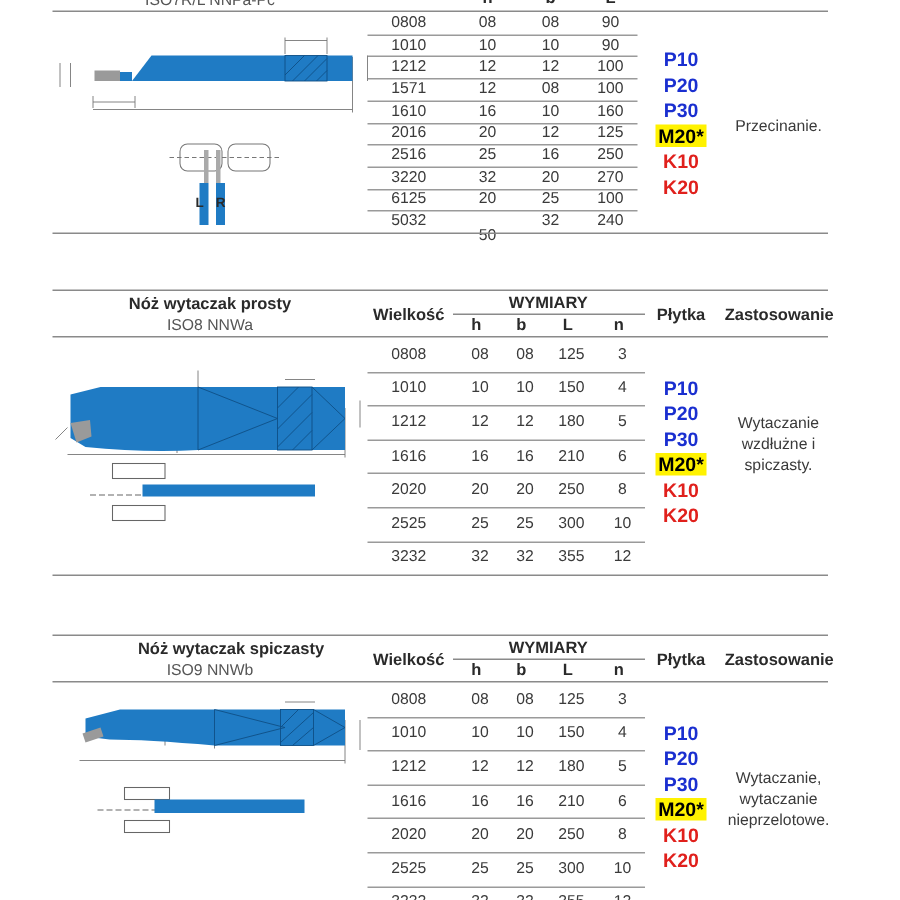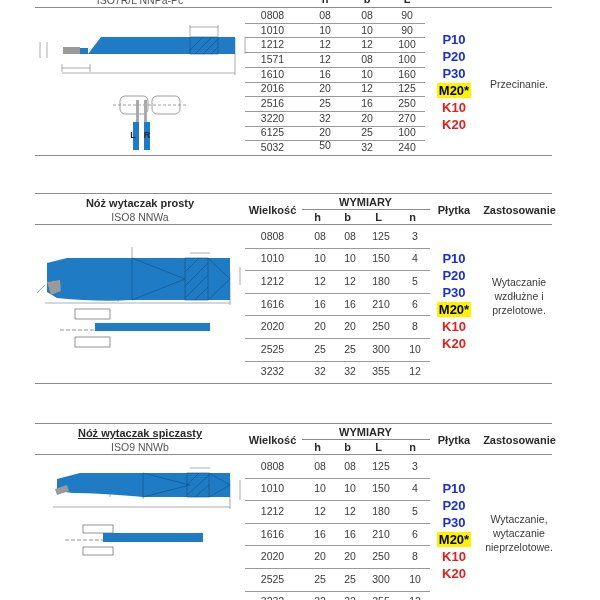--- a/index.html
+++ b/index.html
@@ -64,21 +64,21 @@
       <div class="cell" style="left: 310px; top: 111.75px; width: 30px;">32</div>
       <div class="cell" style="left: 352px; top: 111.75px; width: 30px;">20</div>
       <div class="cell" style="left: 392px; top: 111.75px; width: 30px;">270</div>
       <div class="rowline" style="left: 245px; top: 125.6px; width: 180px;"></div>
       <div class="cell" style="left: 245px; top: 126.45px; width: 55px;">6125</div>
       <div class="cell" style="left: 310px; top: 126.45px; width: 30px;">20</div>
       <div class="cell" style="left: 352px; top: 126.45px; width: 30px;">25</div>
       <div class="cell" style="left: 392px; top: 126.45px; width: 30px;">100</div>
       <div class="rowline" style="left: 245px; top: 140.3px; width: 180px;"></div>
       <div class="cell" style="left: 245px; top: 141.15px; width: 55px;">5032</div>
-      <div class="cell" style="left: 310px; top: 139px; width: 30px;">50</div>
+      <div class="cell" style="left: 310px; top: 151px; width: 30px;">50</div>
       <div class="cell" style="left: 352px; top: 141.15px; width: 30px;">32</div>
       <div class="cell" style="left: 392px; top: 141.15px; width: 30px;">240</div>
     </div>
   <div class="hline" style="left:35px;top:155px;width:517px;"></div>
   <div id="s1grades">
       <div class="grade" style="left: 432px; top: 31px;"><span style="color: rgb(26, 47, 208);">P10</span></div>
       <div class="grade" style="left: 432px; top: 48px;"><span style="color: rgb(26, 47, 208);">P20</span></div>
       <div class="grade" style="left: 432px; top: 65px;"><span style="color: rgb(26, 47, 208);">P30</span></div>
       <div class="grade" style="left: 432px; top: 82px;"><span style="color: rgb(0, 0, 0); background: rgb(255, 242, 0);">M20*</span></div>
       <div class="grade" style="left: 432px; top: 99px;"><span style="color: rgb(224, 32, 28);">K10</span></div>
@@ -193,21 +193,21 @@
       <div class="grade" style="left: 432px; top: 250px;"><span style="color: rgb(26, 47, 208);">P10</span></div>
       <div class="grade" style="left: 432px; top: 267px;"><span style="color: rgb(26, 47, 208);">P20</span></div>
       <div class="grade" style="left: 432px; top: 284px;"><span style="color: rgb(26, 47, 208);">P30</span></div>
       <div class="grade" style="left: 432px; top: 301px;"><span style="color: rgb(0, 0, 0); background: rgb(255, 242, 0);">M20*</span></div>
       <div class="grade" style="left: 432px; top: 318px;"><span style="color: rgb(224, 32, 28);">K10</span></div>
       <div class="grade" style="left: 432px; top: 335px;"><span style="color: rgb(224, 32, 28);">K20</span></div>
     </div>
   <div id="s2app">
       <div class="app" style="left: 478px; width: 82px; top: 275px;">Wytaczanie</div>
       <div class="app" style="left: 478px; width: 82px; top: 289px;">wzdłużne i</div>
-      <div class="app" style="left: 478px; width: 82px; top: 303px;">przelotowe.</div>
+      <div class="app" style="left: 478px; width: 82px; top: 303px;">spiczasty.</div>
     </div>
 
   <svg class="draw" style="left:35px;top:250px;" width="210" height="110" viewBox="0 0 210 110">
     <g stroke="#777" stroke-width="0.6" fill="none">
       <line x1="10" y1="53" x2="195" y2="53"></line>
       <line x1="195" y1="22" x2="195" y2="55"></line>
       <line x1="205" y1="17" x2="205" y2="35"></line>
       <line x1="155" y1="3" x2="175" y2="3"></line>
       <line x1="97" y1="-3" x2="97" y2="50"></line>
       <line x1="50" y1="46" x2="120" y2="46"></line>
@@ -233,21 +233,21 @@
       <rect x="40" y="59" width="35" height="10"></rect>
       <rect x="40" y="87" width="35" height="10"></rect>
       <line x1="25" y1="80" x2="60" y2="80" stroke-dasharray="4,2"></line>
     </g>
     <rect x="60" y="73" width="115" height="8" fill="#1f7bc4"></rect>
   </svg>
 </div>
 
 <div id="s3">
   <div class="hline" style="left:35px;top:423px;width:517px;"></div>
-  <div class="title" style="left:35px;top:427px;width:210px;text-decoration:underline;">Nóż wytaczak spiczasty</div>
+  <div class="title" style="left:49px;top:427px;width:210px;">Nóż wytaczak spiczasty</div>
   <div class="subtitle" style="left:35px;top:441px;width:210px;">ISO9 NNWb</div>
   <div class="hdr" style="left:245px;top:434px;width:55px;">Wielkość</div>
   <div class="hdr" style="left:303px;top:426px;width:125px;">WYMIARY</div>
   <div class="hline" style="left:302px;top:439px;width:128px;"></div>
   <div class="hdr" style="left:305px;top:441px;width:25px;">h</div>
   <div class="hdr" style="left:335px;top:441px;width:25px;">b</div>
   <div class="hdr" style="left:366px;top:441px;width:25px;">L</div>
   <div class="hdr" style="left:400px;top:441px;width:25px;">n</div>
   <div class="hdr" style="left:432px;top:434px;width:44px;">Płytka</div>
   <div class="hdr" style="left:482px;top:434px;width:75px;">Zastosowanie</div>

